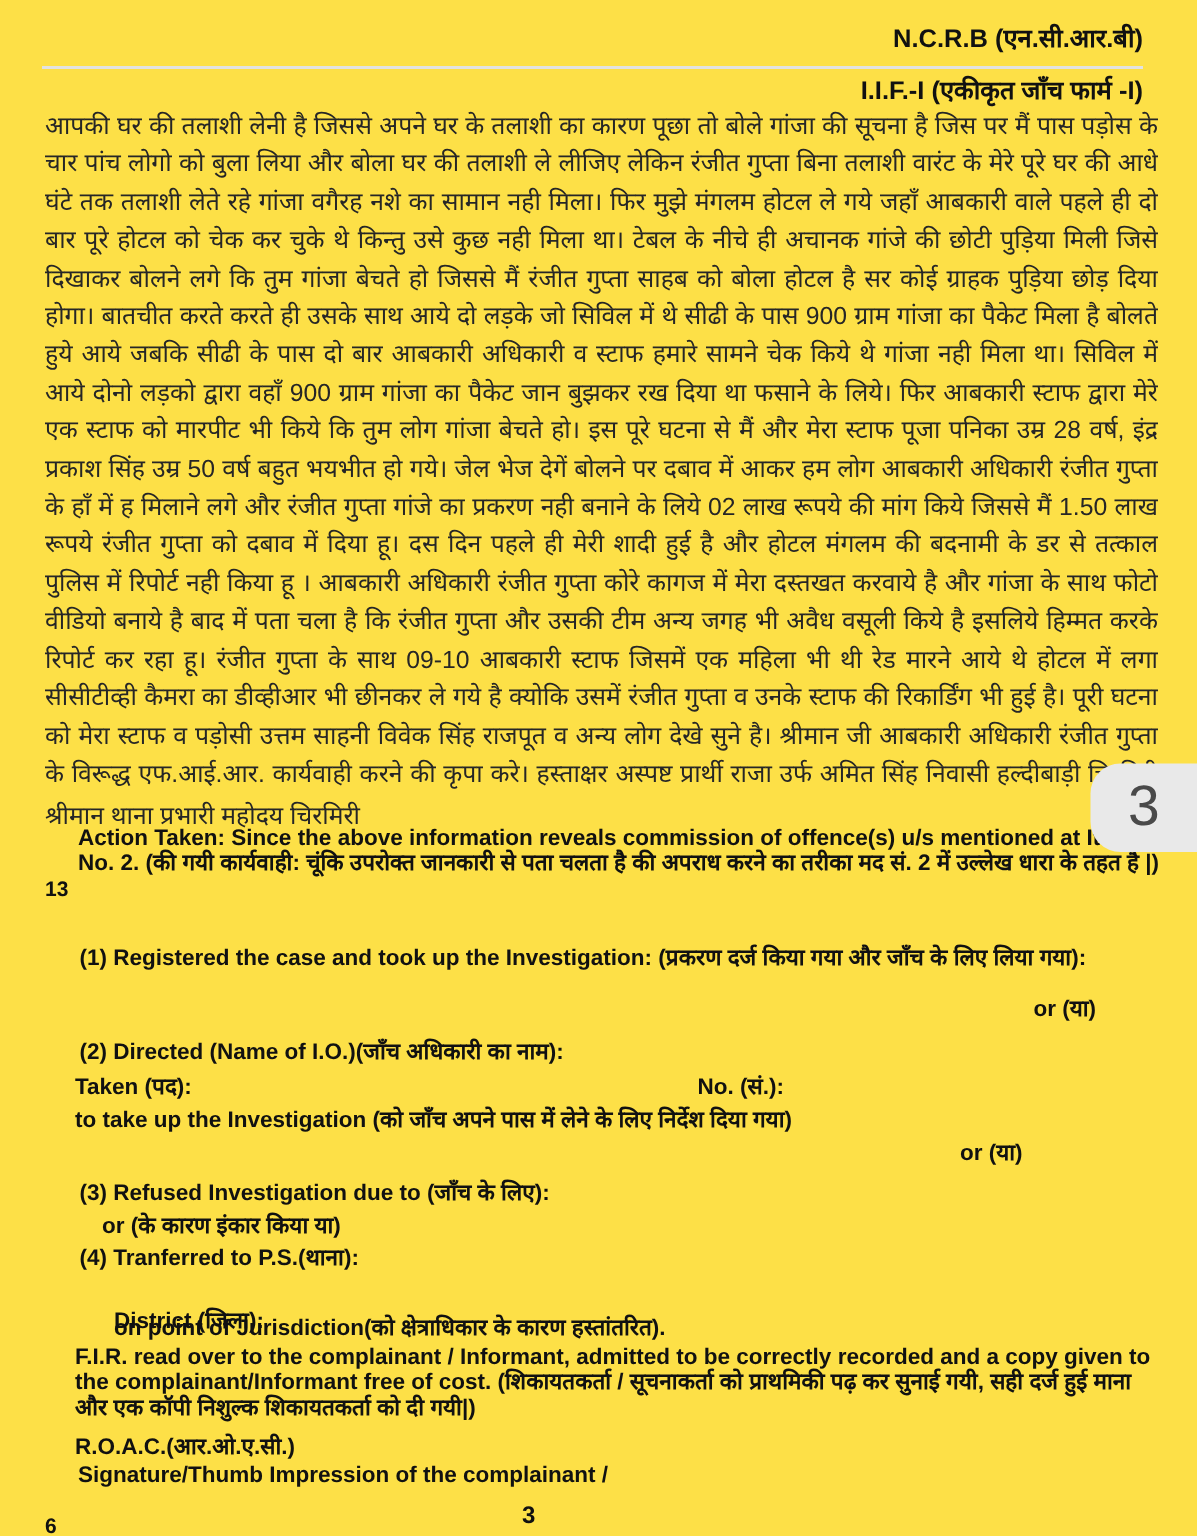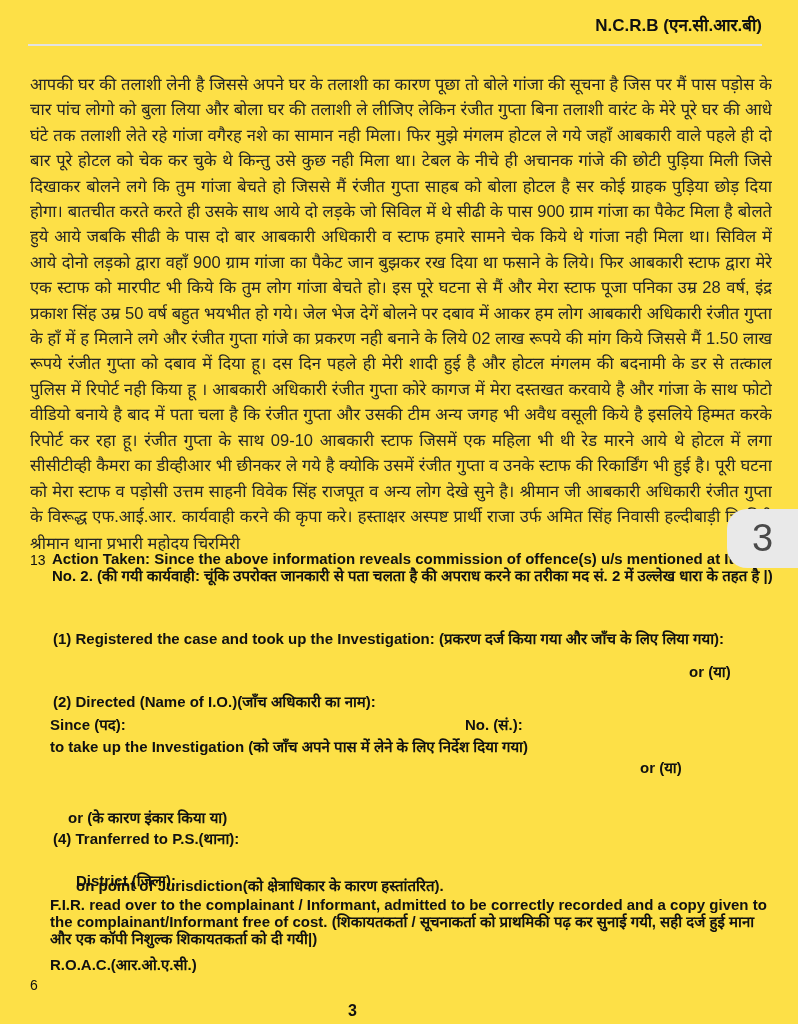--- a/index.html
+++ b/index.html
@@ -51,38 +51,39 @@
   }
   
   .row{
     position:absolute;
     font-size:15px;line-height:17px;
     font-weight:700;color:#111;
   }
   .hi{font-weight:700;}
   .item-no{
     position:absolute;
-    font-size:14px;font-weight:400;color:#111;
+    font-size:14px;font-weight:700;color:#111;margin-top:32px;
   }
   .or-right{
     position:absolute;
     font-size:15px;font-weight:700;color:#111;
   }
   .footer-page{
     position:absolute;top:1002px;left:348px;
     font-size:16px;font-weight:700;color:#111;
   }
 </style>
 </head>
 <body>
 
 <div class="page">
 
   <div class="hdr-line1">N.C.R.B (एन.सी.आर.बी)</div>
   <div class="hdr-rule"></div>
+  <div class="hdr-line2">I.I.F.-I (एकीकृत जाँच फार्म -I)</div>
 
   <div class="complaint">
     <span>आपकी घर की तलाशी लेनी है जिससे अपने घर के तलाशी का कारण पूछा तो बोले गांजा की सूचना है जिस पर मैं पास पड़ोस के चार पांच लोगो को बुला लिया और बोला घर की तलाशी ले लीजिए लेकिन रंजीत गुप्ता बिना तलाशी वारंट के मेरे पूरे घर की आधे घंटे तक तलाशी लेते रहे गांजा वगैरह नशे का सामान नही मिला। फिर मुझे मंगलम होटल ले गये जहाँ आबकारी वाले पहले ही दो बार पूरे होटल को चेक कर चुके थे किन्तु उसे कुछ नही मिला था। टेबल के नीचे ही अचानक गांजे की छोटी पुड़िया मिली जिसे दिखाकर बोलने लगे कि तुम गांजा बेचते हो जिससे मैं रंजीत गुप्ता साहब को बोला होटल है सर कोई ग्राहक पुड़िया छोड़ दिया होगा। बातचीत करते करते ही उसके साथ आये दो लड़के जो सिविल में थे सीढी के पास 900 ग्राम गांजा का पैकेट मिला है बोलते हुये आये जबकि सीढी के पास दो बार आबकारी अधिकारी व स्टाफ हमारे सामने चेक किये थे गांजा नही मिला था। सिविल में आये दोनो लड़को द्वारा वहाँ 900 ग्राम गांजा का पैकेट जान बुझकर रख दिया था फसाने के लिये। फिर आबकारी स्टाफ द्वारा मेरे एक स्टाफ को मारपीट भी किये कि तुम लोग गांजा बेचते हो। इस पूरे घटना से मैं और मेरा स्टाफ पूजा पनिका उम्र 28 वर्ष, इंद्र प्रकाश सिंह उम्र 50 वर्ष बहुत भयभीत हो गये। जेल भेज देगें बोलने पर दबाव में आकर हम लोग आबकारी अधिकारी रंजीत गुप्ता के हाँ में ह मिलाने लगे और रंजीत गुप्ता गांजे का प्रकरण नही बनाने के लिये 02 लाख रूपये की मांग किये जिससे मैं 1.50 लाख रूपये रंजीत गुप्ता को दबाव में दिया हू। दस दिन पहले ही मेरी शादी हुई है और होटल मंगलम की बदनामी के डर से तत्काल पुलिस में रिपोर्ट नही किया हू । आबकारी अधिकारी रंजीत गुप्ता कोरे कागज में मेरा दस्तखत करवाये है और गांजा के साथ फोटो वीडियो बनाये है बाद में पता चला है कि रंजीत गुप्ता और उसकी टीम अन्य जगह भी अवैध वसूली किये है इसलिये हिम्मत करके रिपोर्ट कर रहा हू। रंजीत गुप्ता के साथ 09-10 आबकारी स्टाफ जिसमें एक महिला भी थी रेड मारने आये थे होटल में लगा सीसीटीव्ही कैमरा का डीव्हीआर भी छीनकर ले गये है क्योकि उसमें रंजीत गुप्ता व उनके स्टाफ की रिकार्डिंग भी हुई है। पूरी घटना को मेरा स्टाफ व पड़ोसी उत्तम साहनी विवेक सिंह राजपूत व अन्य लोग देखे सुने है। श्रीमान जी आबकारी अधिकारी रंजीत गुप्ता के विरूद्ध एफ.आई.आर. कार्यवाही करने की कृपा करे। हस्ताक्षर अस्पष्ट प्रार्थी राजा उर्फ अमित सिंह निवासी हल्दीबाड़ी चिरमिरी 16.11.24 मो.न. ********** प्रतिलिपि 1</span>
   </div>
   <div class="addressee">श्रीमान थाना प्रभारी महोदय चिरमिरी</div>
 
   <div class="page-badge">
     <span>3</span>
   </div>
 
@@ -95,32 +96,35 @@
     <span>(1)  Registered the case and took up the Investigation: </span><span class="hi">(प्रकरण दर्ज किया गया और जाँच के लिए लिया गया):</span>
   </div>
 
   <div class="or-right" style="top:661px;left:689px;">or (या)</div>
 
   <div class="row" style="top:693px;left:53px;width:700px;">
     <span>(2)  Directed (Name of I.O.)</span><span class="hi">(जाँच अधिकारी का नाम):</span>
   </div>
 
   <div class="row" style="top:716px;left:50px;">
-    <span>Since </span><span class="hi">(पद):</span>
+    <span>Taken </span><span class="hi">(पद):</span>
   </div>
   <div class="row" style="top:716px;left:465px;">
     <span>No. </span><span class="hi">(सं.):</span>
   </div>
 
   <div class="row" style="top:738px;left:50px;width:720px;">
     <span>to take up the Investigation </span><span class="hi">(को जाँच अपने पास में लेने के लिए निर्देश दिया गया)</span>
   </div>
 
   <div class="or-right" style="top:757px;left:640px;">or (या)</div>
 
+  <div class="row" style="top:787px;left:53px;width:700px;">
+    <span>(3)  Refused Investigation due to </span><span class="hi">(जाँच के लिए):</span>
+  </div>
   <div class="row" style="top:809px;left:68px;width:680px;">
     <span>or </span><span class="hi">(के कारण इंकार किया या)</span>
   </div>
 
   <div class="row" style="top:830px;left:53px;width:700px;">
     <span>(4)  Tranferred to P.S.</span><span class="hi">(थाना):</span>
   </div>
 
   <div class="row" style="top:872px;left:76px;">
     <span>District </span><span class="hi">(जिला):</span>
@@ -132,16 +136,17 @@
 
   <div class="row" style="top:877px;left:76px;width:700px;">
     <span>on point of Jurisdiction</span><span class="hi">(को क्षेत्राधिकार के कारण हस्तांतरित).</span>
   </div>
 
   <div class="row" style="top:956px;left:50px;">
     <span>R.O.A.C.</span><span class="hi">(आर.ओ.ए.सी.)</span>
   </div>
 
   <div class="item-no" style="top:977px;left:30px;">6</div>
+  <div class="row" style="top:975px;left:52px;width:720px;">Signature/Thumb Impression of the complainant /</div>
 
   <div class="footer-page">3</div>
 
 </div>
 
 </body></html>

